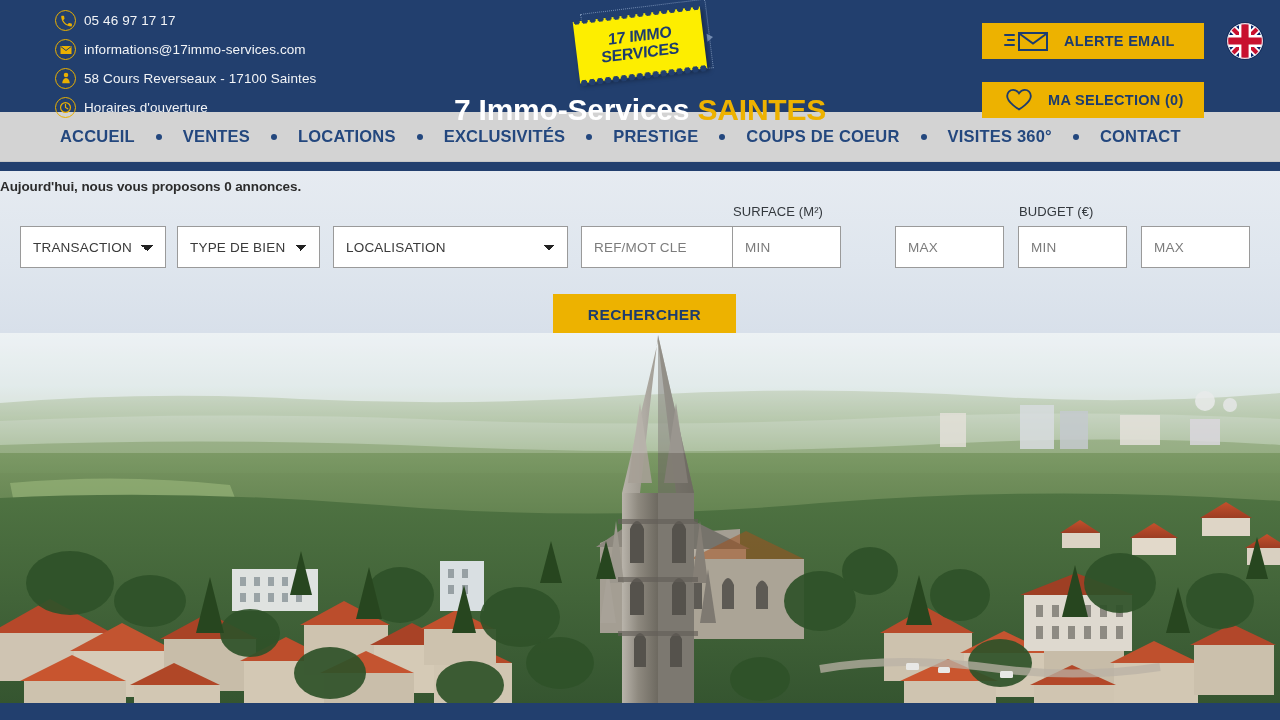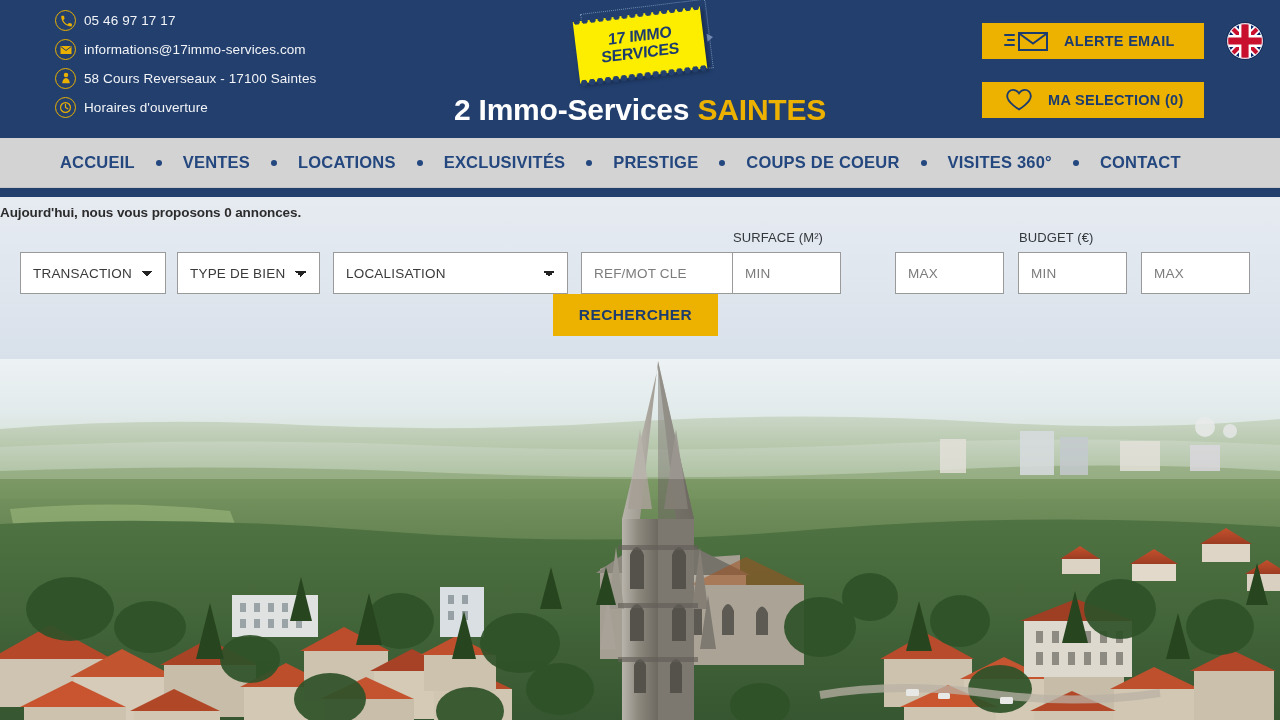--- a/index.html
+++ b/index.html
@@ -6,21 +6,21 @@
   html, body {
     width: 1280px; height: 720px;
     overflow: hidden;
     font-family: "Liberation Sans", sans-serif;
     background: #223f6e;
   }
 
   
   .header {
     position: relative;
-    width: 1280px; height: 138px;
+    width: 1280px; height: 112px;
     background: #223f6e;
   }
 
   .contact-list {
     position: absolute;
     left: 55px; top: 10px;
     display: flex; flex-direction: column;
     gap: 8px;
   }
   .contact-row {
@@ -226,21 +226,21 @@
   .f-loc         { left: 333px;  width: 235px; }
   .f-ref         { left: 581px;  width: 206px; }
   .f-surf-min    { left: 732px;  width: 109px; }
   .f-surf-max    { left: 895px;  width: 109px; }
   .f-budg-min    { left: 1018px; width: 109px; }
   .f-budg-max    { left: 1141px; width: 109px; }
 
   .search-btn {
     position: absolute;
     left: 553px; top: 294px;
-    width: 165px; height: 42px;
+    width: 183px; height: 42px;
     background: #edb200;
     border: none;
     cursor: pointer;
     color: #1d3c6e;
     font-family: "Liberation Sans", sans-serif;
     font-size: 15.5px;
     font-weight: bold;
     letter-spacing: 0.4px;
   }
 
@@ -308,21 +308,21 @@
       <span class="stamp-notch-t"></span>
       <span class="stamp-notch-b"></span>
       <div class="logo-text">
         <span>17 IMMO</span>
         <span>SERVICES</span>
       </div>
     </div>
   </div>
 
   <div class="site-title">
-    <span>2 Immo-Services</span>
+    <span>7 Immo-Services</span>
     <span class="accent">SAINTES</span>
   </div>
 
   <div class="top-actions">
     <button class="gold-btn">
       <span>
         <svg width="46" height="24" viewBox="0 0 46 24" fill="none" stroke="#1d3c6e" stroke-width="2">
           <path d="M1 6h9M4 11h6M1 16h9" stroke-linecap="round"></path>
           <rect x="15" y="4" width="28" height="17"></rect>
           <path d="M15.6 4.8L29 14.5 42.4 4.8"></path>

